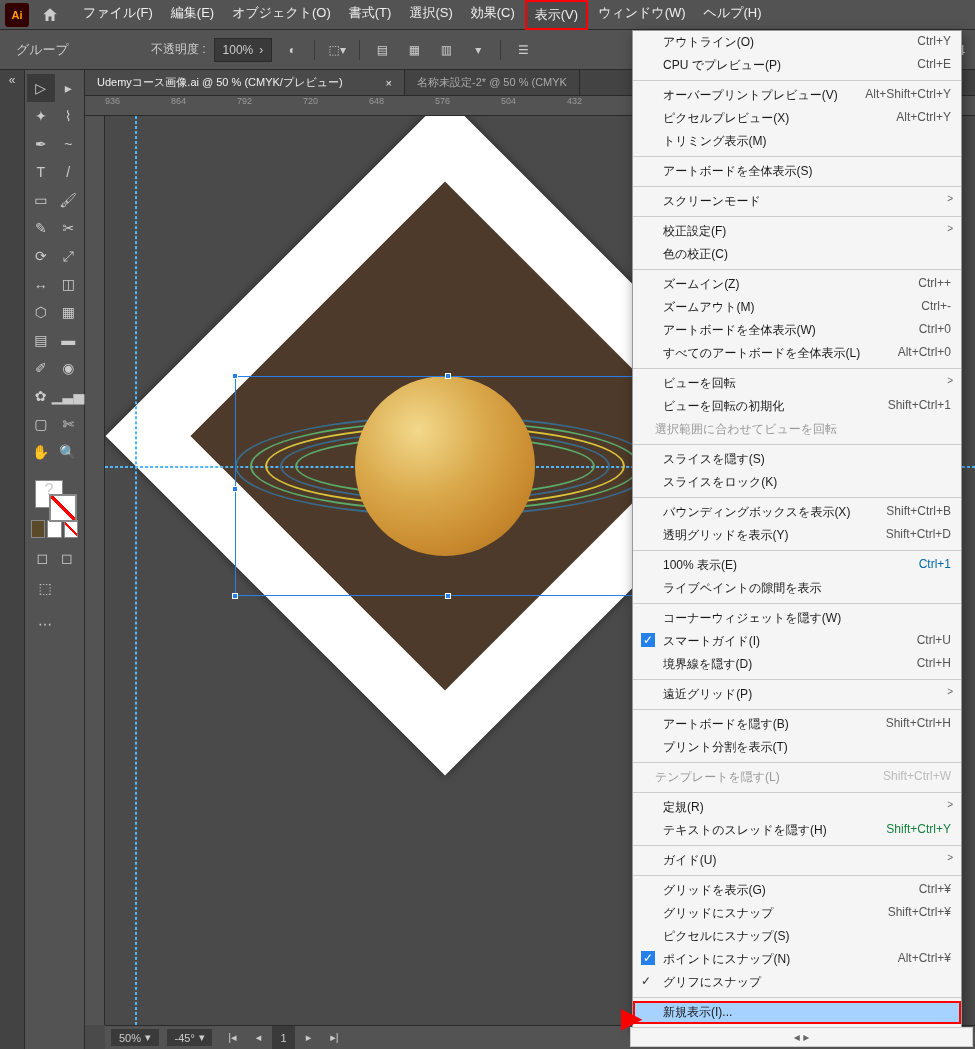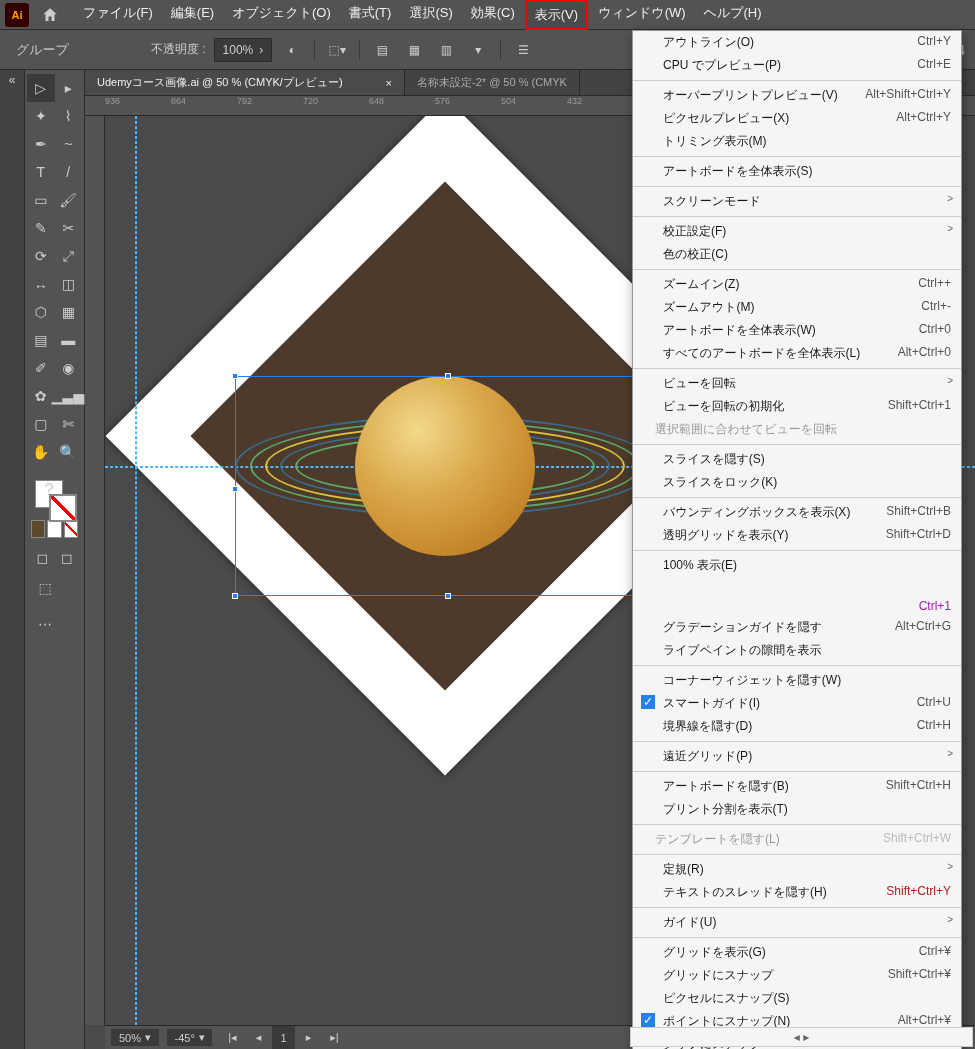--- a/index.html
+++ b/index.html
@@ -334,25 +334,21 @@
       <span>バウンディングボックスを表示(X)</span>
       <span style="color: rgb(85, 85, 85);">Shift+Ctrl+B</span>
     </div>
     <div class="dd-item">
       <span>透明グリッドを表示(Y)</span>
       <span style="color: rgb(85, 85, 85);">Shift+Ctrl+D</span>
     </div>
     <div class="dd-sep"></div>
     <div class="dd-item">
       <span>100% 表示(E)</span>
-      <span style="color: #a21caf; margin-top: 42px;">Ctrl+1</span>
-    </div>
-    <div class="dd-item">
-      <span>グラデーションガイドを隠す</span>
-      <span style="color: rgb(85, 85, 85);">Alt+Ctrl+G</span>
+      <span style="color: #0369a1;">Ctrl+1</span>
     </div>
     <div class="dd-item">
       <span>ライブペイントの隙間を表示</span>
       <span style="color: rgb(85, 85, 85);"></span>
     </div>
     <div class="dd-sep"></div>
     <div class="dd-item">
       <span>コーナーウィジェットを隠す(W)</span>
       <span style="color: rgb(85, 85, 85);"></span>
     </div>
@@ -383,21 +379,21 @@
       <span>テンプレートを隠す(L)</span>
       <span style="color: rgb(187, 187, 187);">Shift+Ctrl+W</span>
     </div>
     <div class="dd-sep"></div>
     <div class="dd-item dd-sub">
       <span>定規(R)</span>
       <span style="color: rgb(85, 85, 85);"></span>
     </div>
     <div class="dd-item">
       <span>テキストのスレッドを隠す(H)</span>
-      <span style="color: #b91c1c;">Shift+Ctrl+Y</span>
+      <span style="color: #15803d;">Shift+Ctrl+Y</span>
     </div>
     <div class="dd-sep"></div>
     <div class="dd-item dd-sub">
       <span>ガイド(U)</span>
       <span style="color: rgb(85, 85, 85);"></span>
     </div>
     <div class="dd-sep"></div>
     <div class="dd-item">
       <span>グリッドを表示(G)</span>
       <span style="color: rgb(85, 85, 85);">Ctrl+¥</span>

